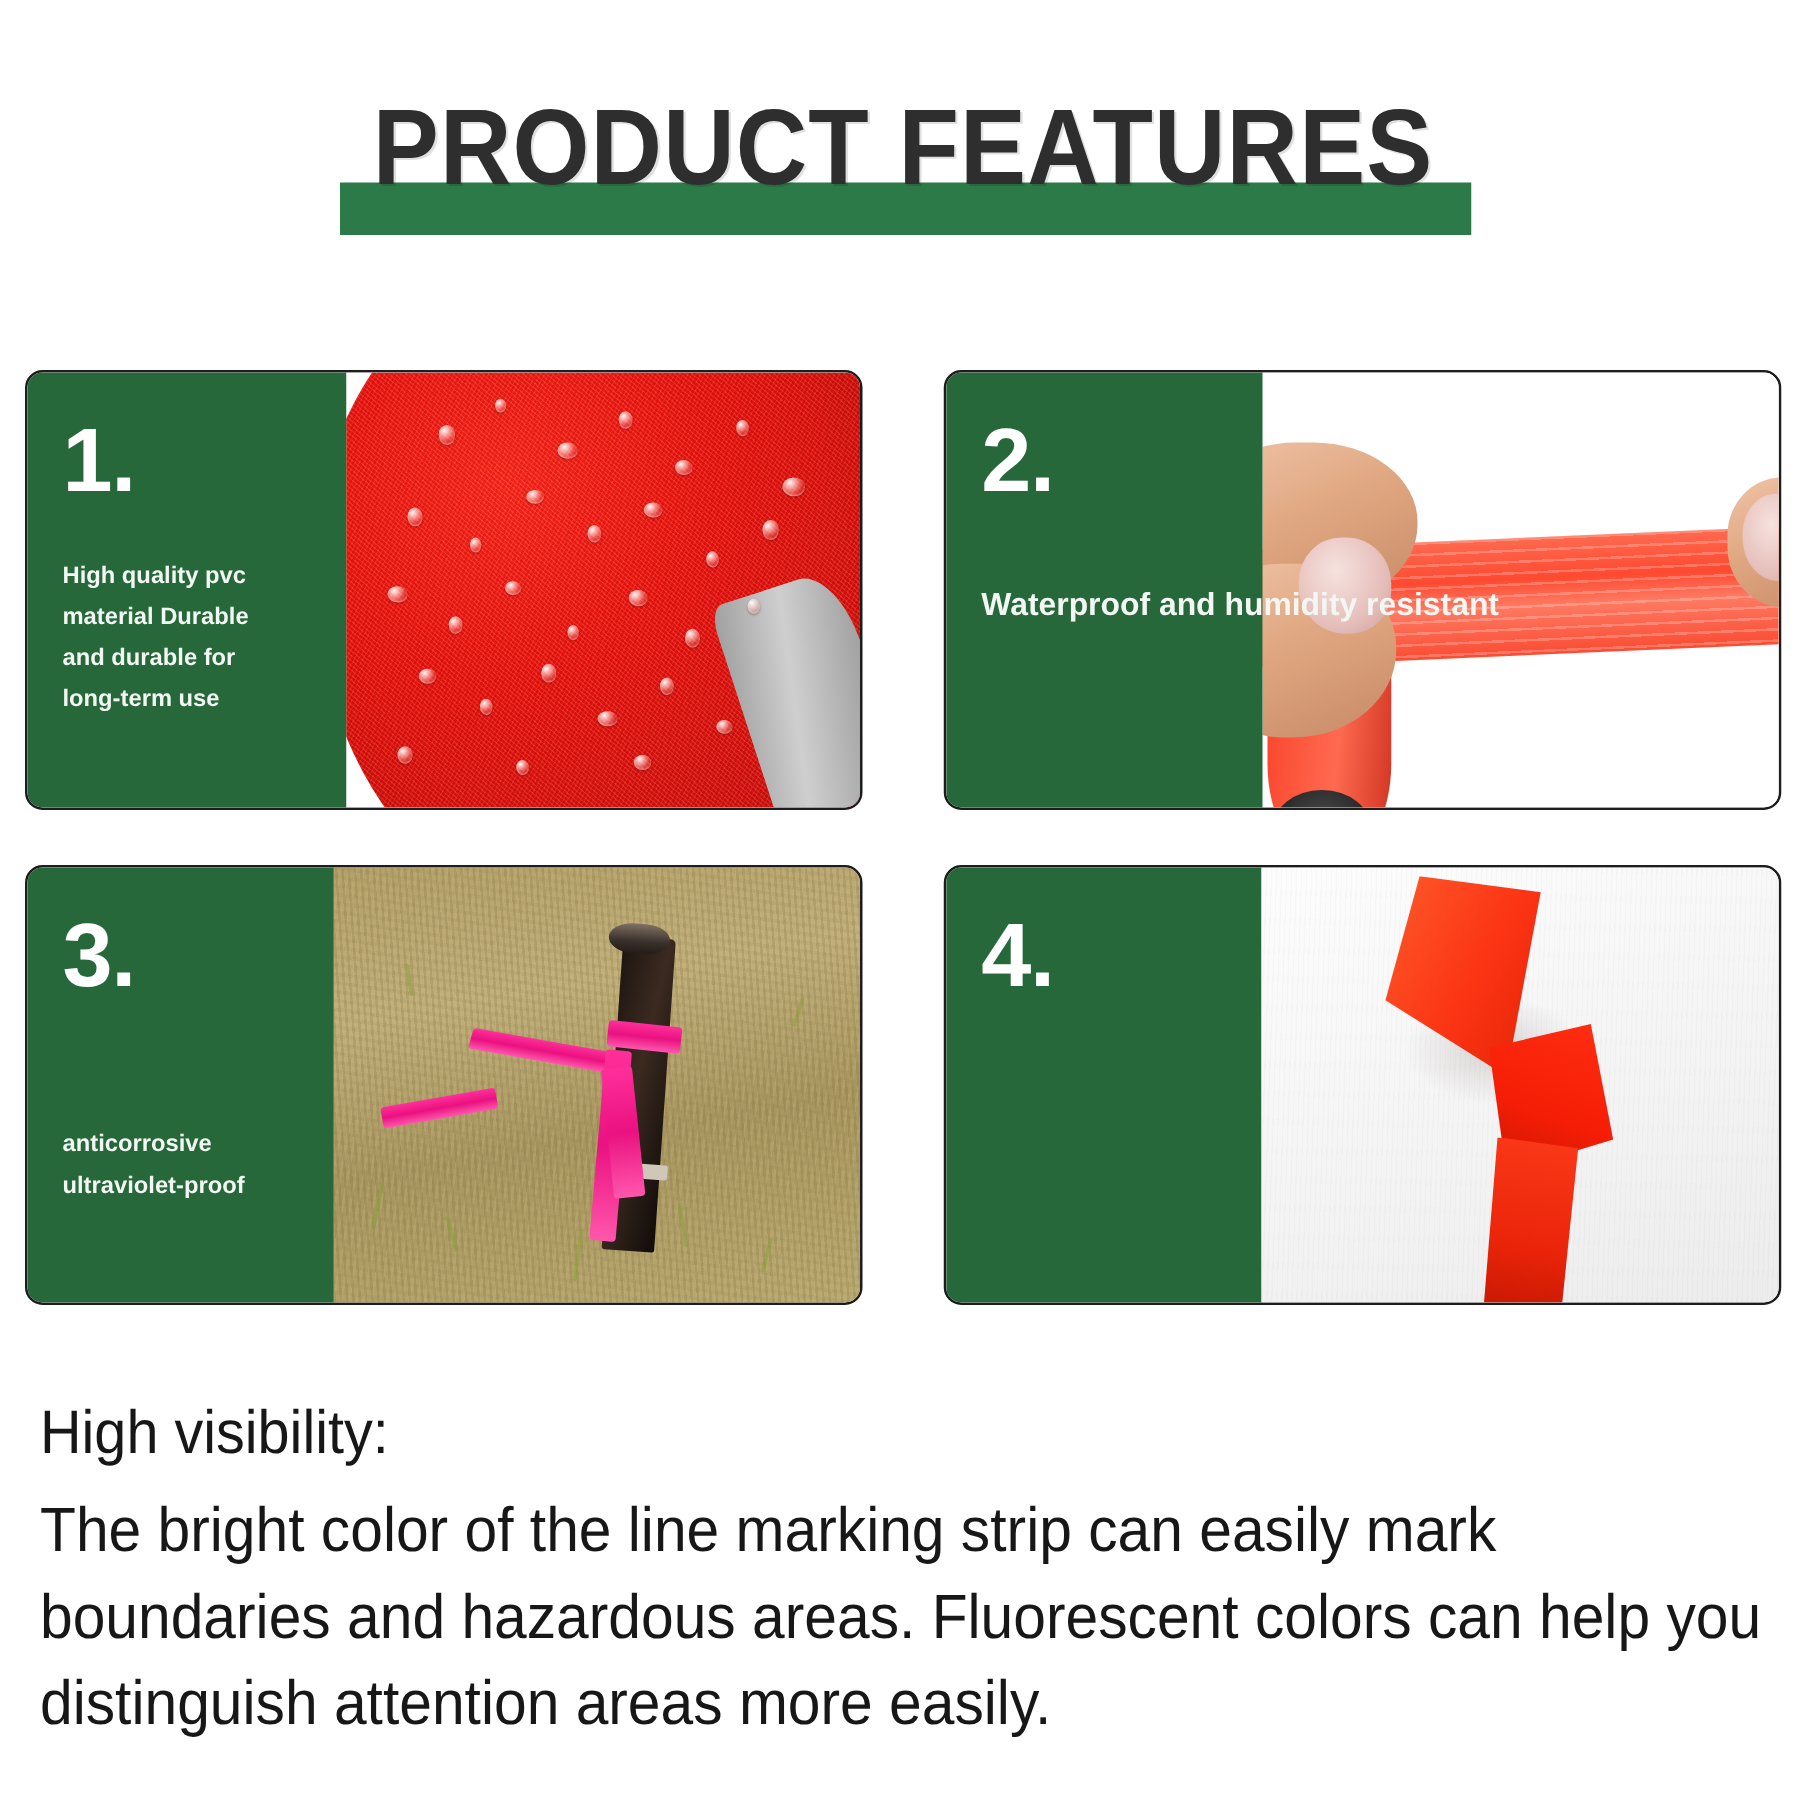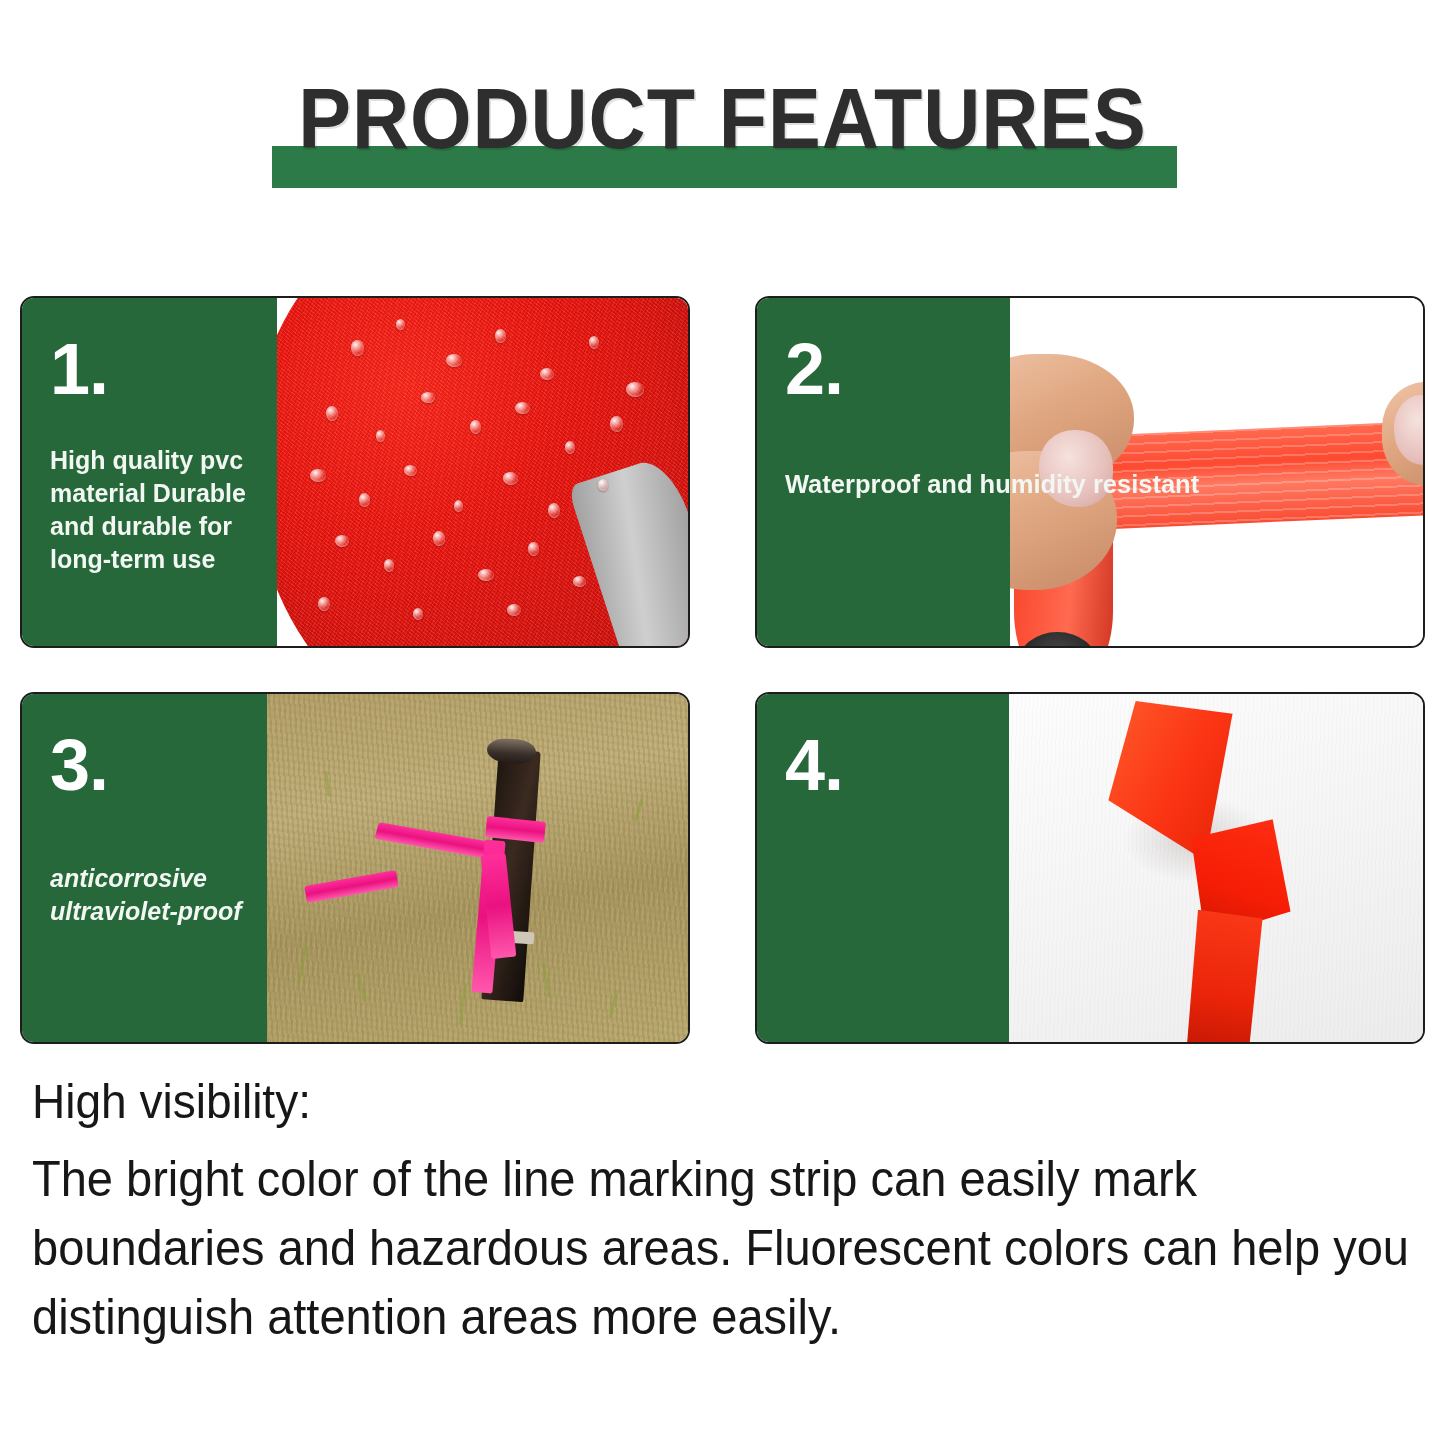--- a/index.html
+++ b/index.html
@@ -95,28 +95,28 @@
     font-weight: bold;
     font-size: 72px;
     line-height: 74px;
     letter-spacing: -1px;
     margin: 4px 0 0 6px;
   }
   .card-desc {
     color: #f2f7f3;
     font-family: "Liberation Sans", sans-serif;
     font-weight: bold;
-    font-size: 25px;
+    font-size: 19px;
     line-height: 33px;
     margin-left: 6px;
     white-space: pre-line;
   }
   .card.pos-1 .card-desc { margin-top: 38px; }
   .card.pos-2 .card-desc { margin-top: 62px; font-size: 25.5px; white-space: nowrap; }
-  .card.pos-3 .card-desc { margin-top: 60px; font-style: italic; }
+  .card.pos-3 .card-desc { margin-top: 97px; }
   .card.pos-4 .card-desc { margin-top: 72px; }
 
   .card-photo {
     position: relative;
     flex: 1 1 auto;
     overflow: hidden;
     z-index: 1;
   }
 
   
@@ -305,21 +305,21 @@
     top: 30%;
     width: 34%;
     height: 24%;
     background: radial-gradient(ellipse at 50% 50%, rgba(140,120,120,0.28) 0%, rgba(255,255,255,0) 72%);
   }
 
   
   .bottom-copy {
     position: absolute;
     left: 32px;
-    top: 1071px;
+    top: 1116px;
     width: 1400px;
   }
   .bottom-heading {
     font-family: "Liberation Sans Narrow", "Liberation Sans", sans-serif;
     font-size: 49px;
     line-height: 60px;
     color: #171717;
     transform: scaleX(0.94);
     transform-origin: left top;
     white-space: nowrap;

